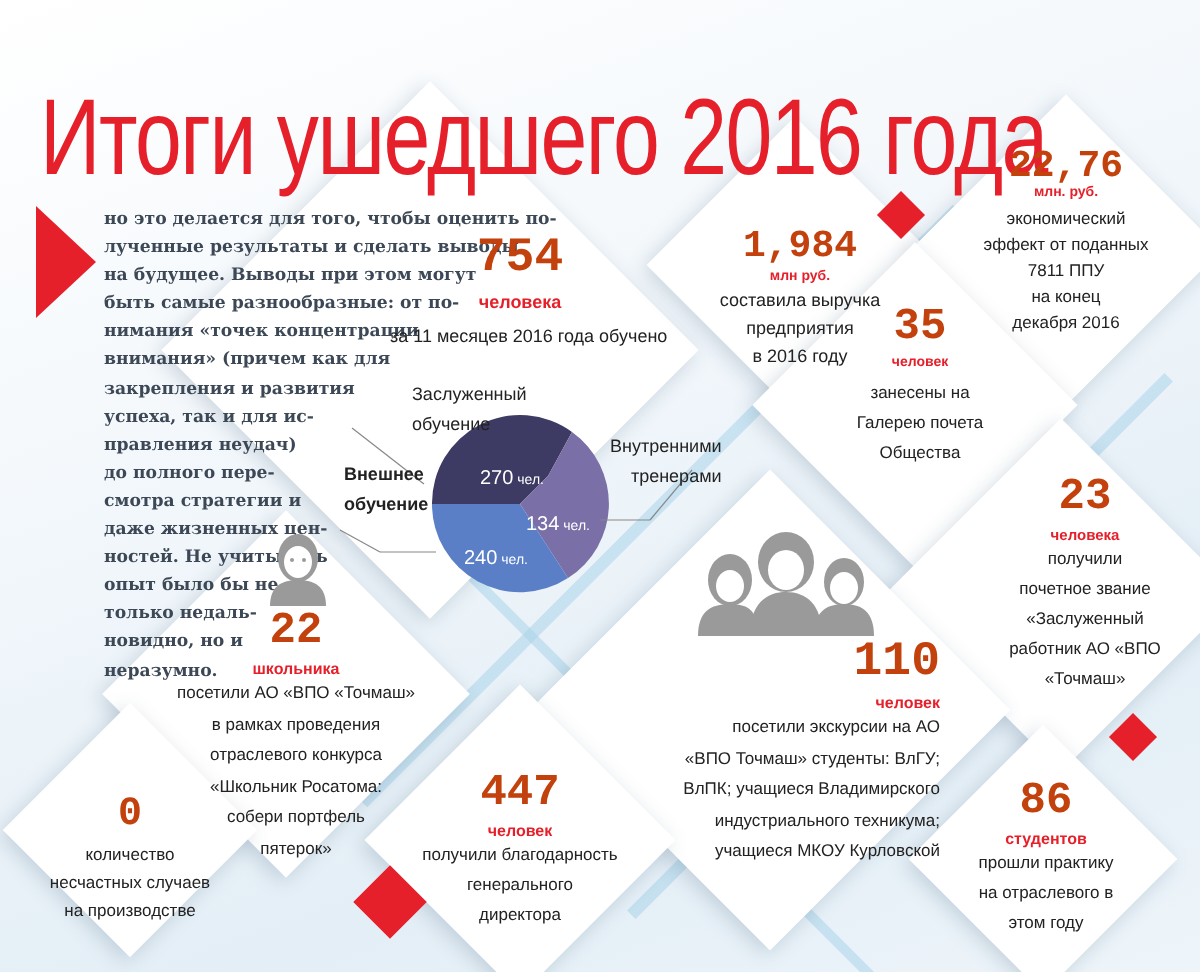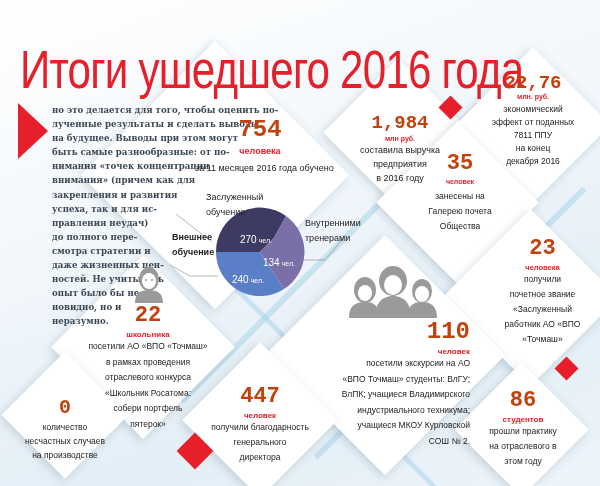--- a/index.html
+++ b/index.html
@@ -78,20 +78,21 @@
     <span class="l">нимания «точек концентрации</span>
     <span class="l">внимания» (причем как для</span>
     <span class="l">закрепления и развития</span>
     <span class="l">успеха, так и для ис-</span>
     <span class="l">правления неудач)</span>
     <span class="l">до полного пере-</span>
     <span class="l">смотра стратегии и</span>
     <span class="l">даже жизненных цен-</span>
     <span class="l">ностей. Не учитывать</span>
     <span class="l">опыт было бы не</span>
+    <span class="l">только недаль-</span>
     <span class="l">новидно, но и</span>
     <span class="l">неразумно.</span>
   </div>
 
   <div class="block" style="left:190px;top:98px;width:140px;">
     <div class="num" style="font-size:24px;">754</div>
     <div class="unit" style="margin-top:4px;">человека</div>
   </div>
   <div class="desc" style="position:absolute;left:195px;top:140px;white-space:nowrap;">за 11 месяцев 2016 года обучено</div>
 
@@ -108,21 +109,21 @@
     <line x1="175" y1="80" x2="196" y2="55" stroke="#888" stroke-width="0.6"></line>
   </svg>
   <div class="pie-lbl" style="left:206px;top:170px;">
     <div>Заслуженный</div>
     <div>обучение</div>
   </div>
   <div class="pie-lbl" style="left:172px;top:210px;font-weight:bold;">
     <div>Внешнее</div>
     <div>обучение</div>
   </div>
-  <div class="pie-lbl" style="left:305px;top:196px;">
+  <div class="pie-lbl" style="left:305px;top:196px;text-align:right;">
     <div>Внутренними</div>
     <div>тренерами</div>
   </div>
   <div class="slice-lbl" style="left:240px;top:214px;"><span>270</span><small> чел.</small></div>
   <div class="slice-lbl" style="left:263px;top:237px;"><span>134</span><small> чел.</small></div>
   <div class="slice-lbl" style="left:232px;top:254px;"><span>240</span><small> чел.</small></div>
 
   <div class="block" style="left:340px;top:94px;width:120px;">
     <div class="num" style="font-size:19px;">1,984</div>
     <div class="unit" style="font-size:7px;margin-top:2px;">млн руб.</div>
@@ -201,21 +202,20 @@
 
   <div class="block" style="left:310px;top:300px;width:160px;text-align:right;">
     <div class="num" style="font-size:24px;">110</div>
     <div class="unit" style="font-size:8px;margin-top:3px;">человек</div>
     <div class="desc" style="line-height:15.5px;font-size:8.5px;">
       <div>посетили экскурсии на АО</div>
       <div>«ВПО Точмаш» студенты: ВлГУ;</div>
       <div>ВлПК; учащиеся Владимирского</div>
       <div>индустриального техникума;</div>
       <div>учащиеся МКОУ Курловской</div>
-      <div>СОШ № 2.</div>
     </div>
   </div>
 
   <div class="block" style="left:15px;top:378px;width:100px;">
     <div class="num" style="font-size:20px;">0</div>
     <div class="desc" style="margin-top:2px;line-height:14px;font-size:8.5px;">
       <div>количество</div>
       <div>несчастных случаев</div>
       <div>на производстве</div>
     </div>

